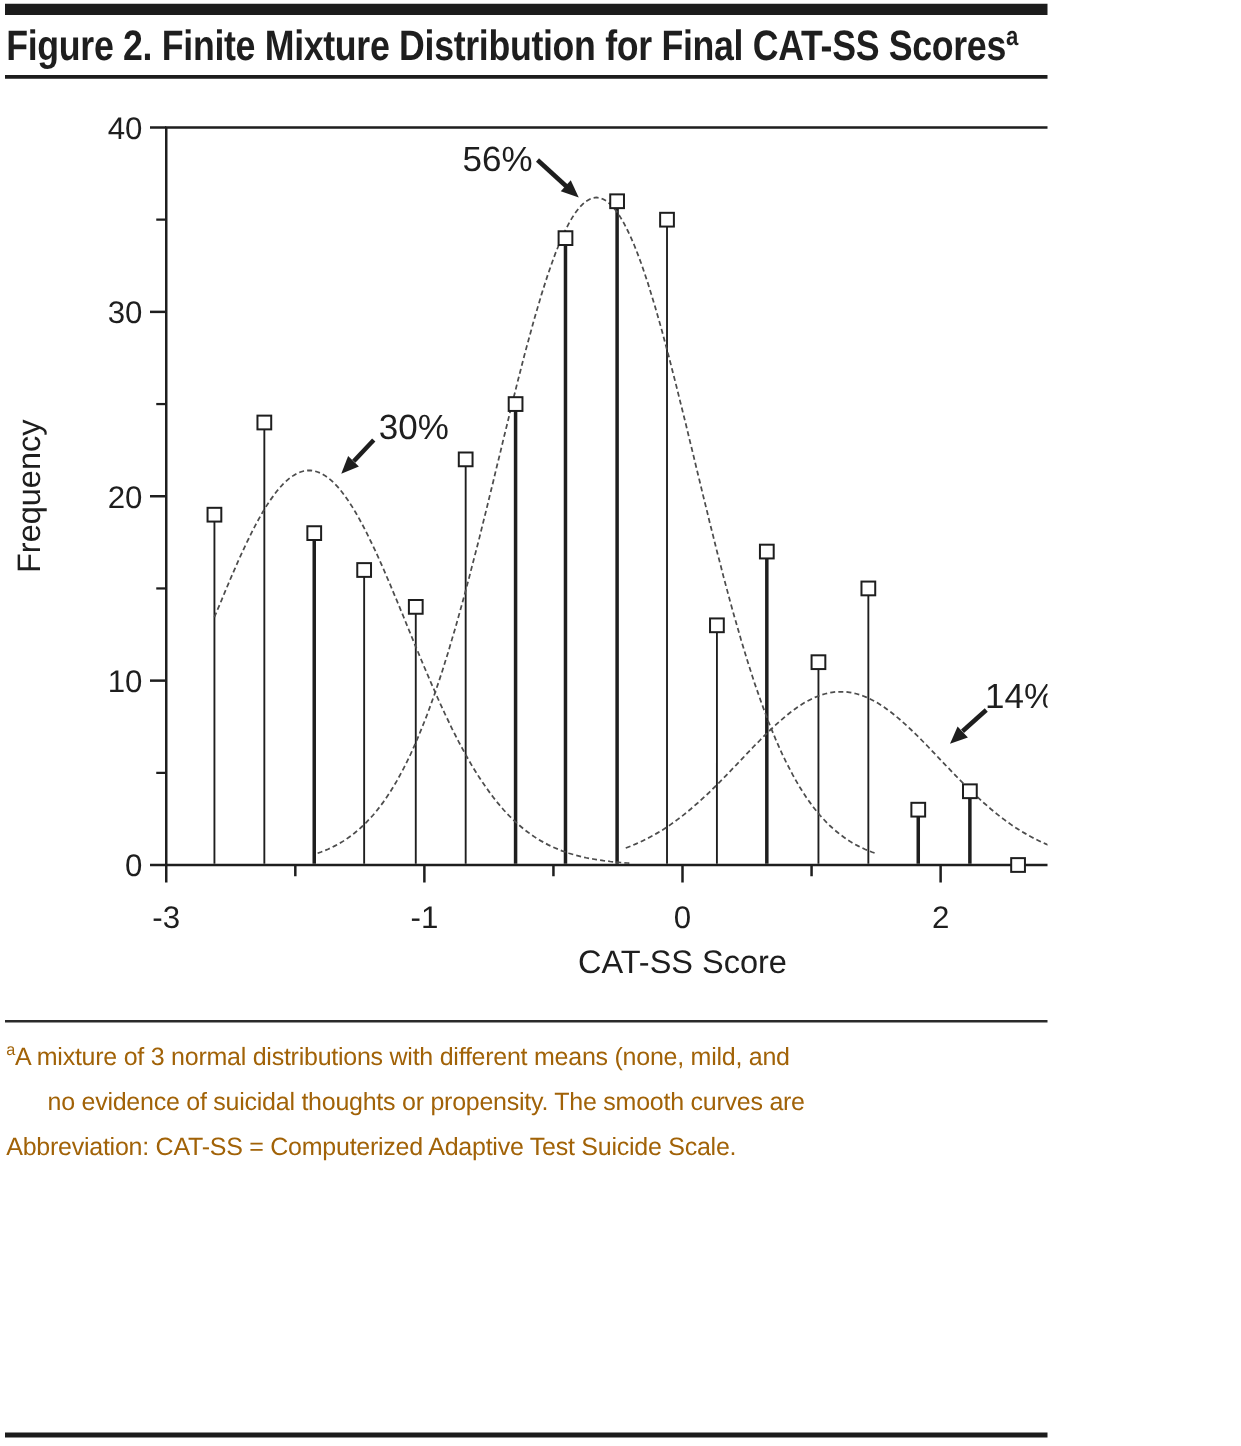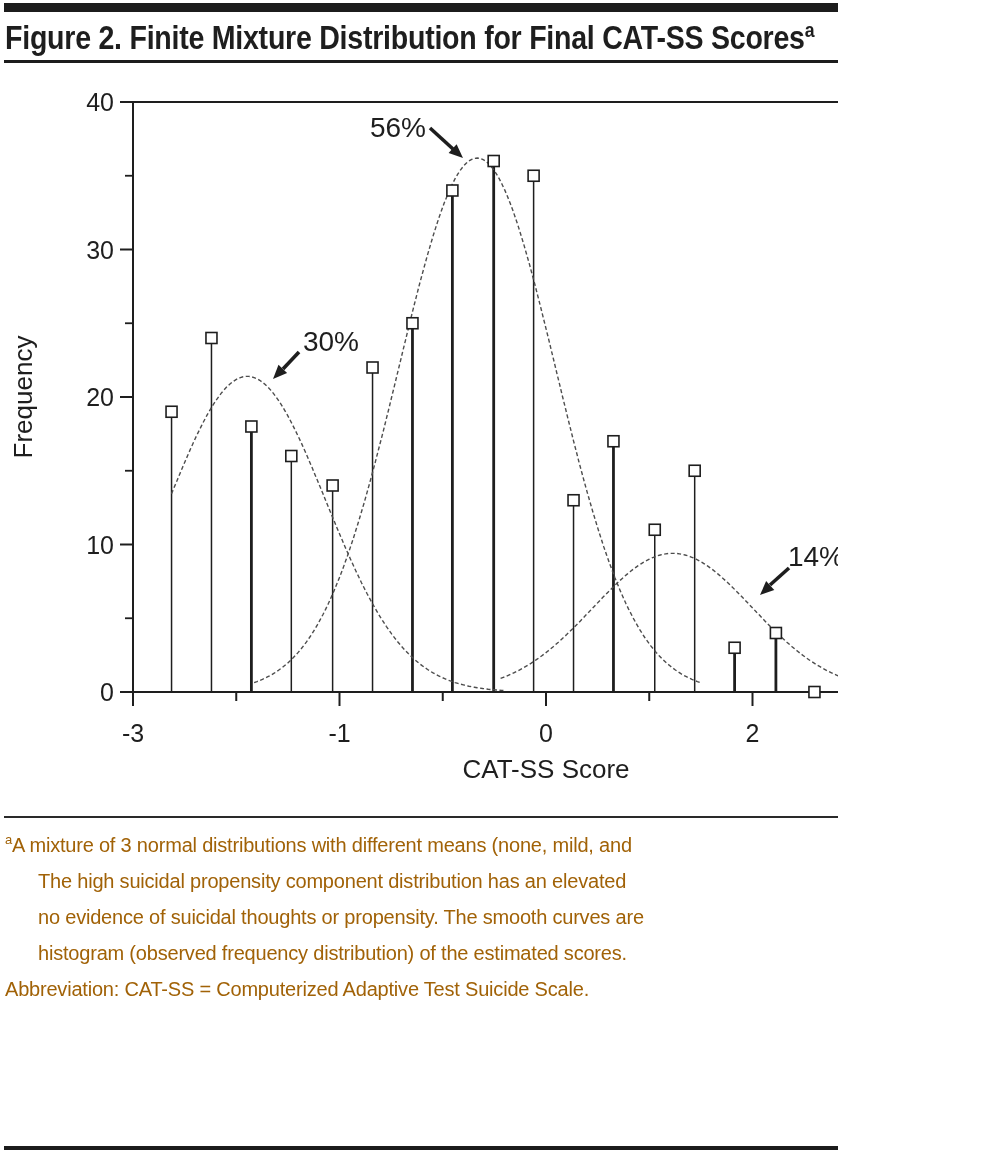--- a/index.html
+++ b/index.html
@@ -129,21 +129,19 @@
       <text x="816" y="486" text-anchor="middle" font-size="28">14%</text>
       <line x1="789" y1="488" x2="770" y2="505" stroke="#1e1e1e" stroke-width="3.6"></line>
       <polygon points="760,515 766.1,501.1 774.3,509.9" fill="#1e1e1e"></polygon>
     </g>
   </svg>
 
   <div class="fn-rule"></div>
 
   <div class="footnote">
     <div class="fn-line fn-first"><sup>a</sup><span>A mixture of 3 normal distributions with different means (none, mild, and</span></div>
-    <div class="fn-line">The high suicidal propensity component distribution has an elevated</div>
     <div class="fn-line">no evidence of suicidal thoughts or propensity. The smooth curves are</div>
-    <div class="fn-line">histogram (observed frequency distribution) of the estimated scores.</div>
     <div class="fn-line fn-first">Abbreviation: CAT-SS = Computerized Adaptive Test Suicide Scale.</div>
   </div>
 
   <div class="bottom-rule"></div>
 
 </div>
 
 </body></html>

